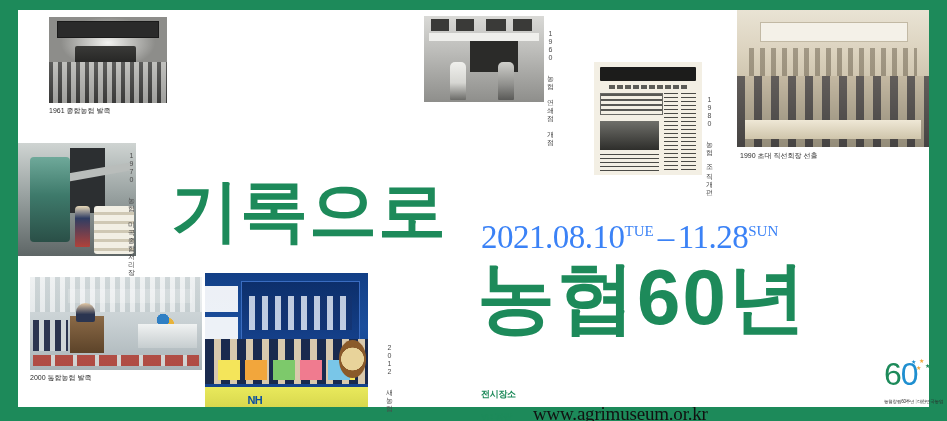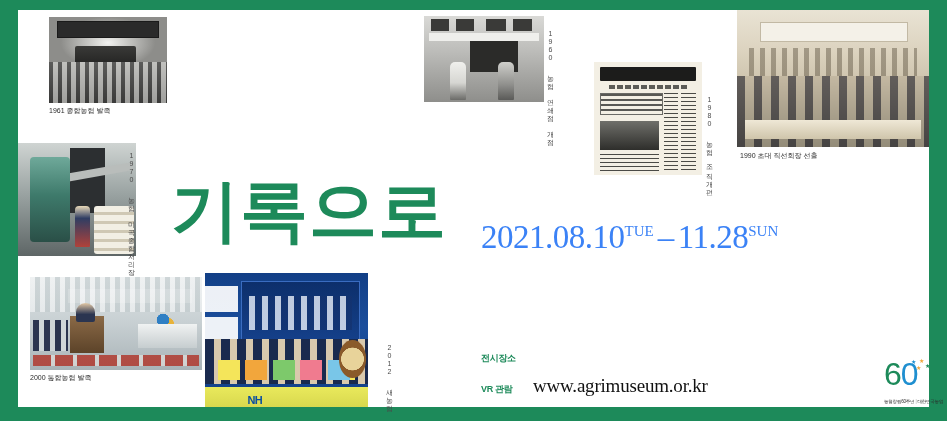--- a/index.html
+++ b/index.html
@@ -350,20 +350,21 @@
     white-space: nowrap;
   }
   #info-venue { left: 481px; top: 352px; }
   #info-vr    { left: 481px; top: 375px; }
   .info-label {
     font-size: 9px;
     font-weight: bold;
     color: #1d8a5a;
     width: 52px;
     letter-spacing: -.3px;
+    margin-top: 36px;
   }
   .info-value {
     font-family: "Liberation Serif", serif;
     font-size: 19px;
     color: #111111;
     letter-spacing: -.2px;
   }
 
   
   #logo60 {
@@ -498,20 +499,21 @@
   </div>
   <div class="photo-cap-v" style="left:386px; top:344px;">2012 새농협 출범</div>
 
 
   <div class="bigline" id="bigline-1">기록으로</div>
 
   <div id="daterow">
     <span>2021.08.10</span><sup>TUE</sup><span class="dash">–</span><span>11.28</span><sup>SUN</sup>
   </div>
 
+  <div id="headline">농협60년</div>
 
   <div class="info-row" id="info-venue">
     <span class="info-label">전시장소</span>
   </div>
   <div class="info-row" id="info-vr">
     <span class="info-label">VR 관람</span>
     <span class="info-value">www.agrimuseum.or.kr</span>
   </div>
 
   <div id="logo60">

